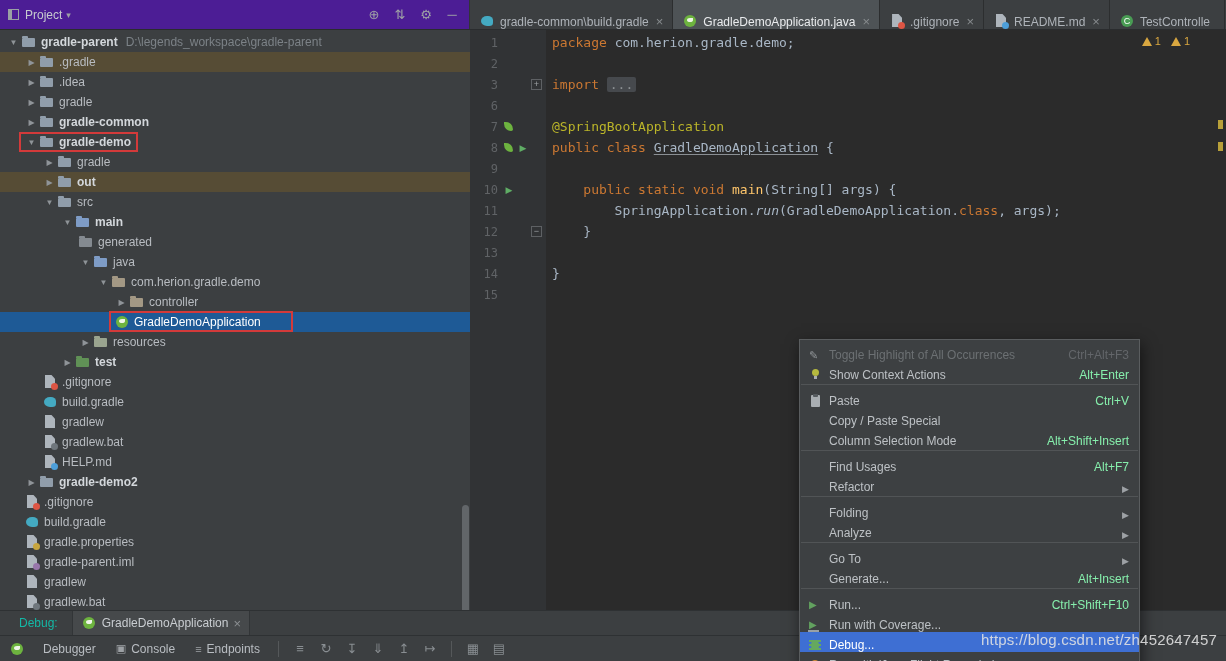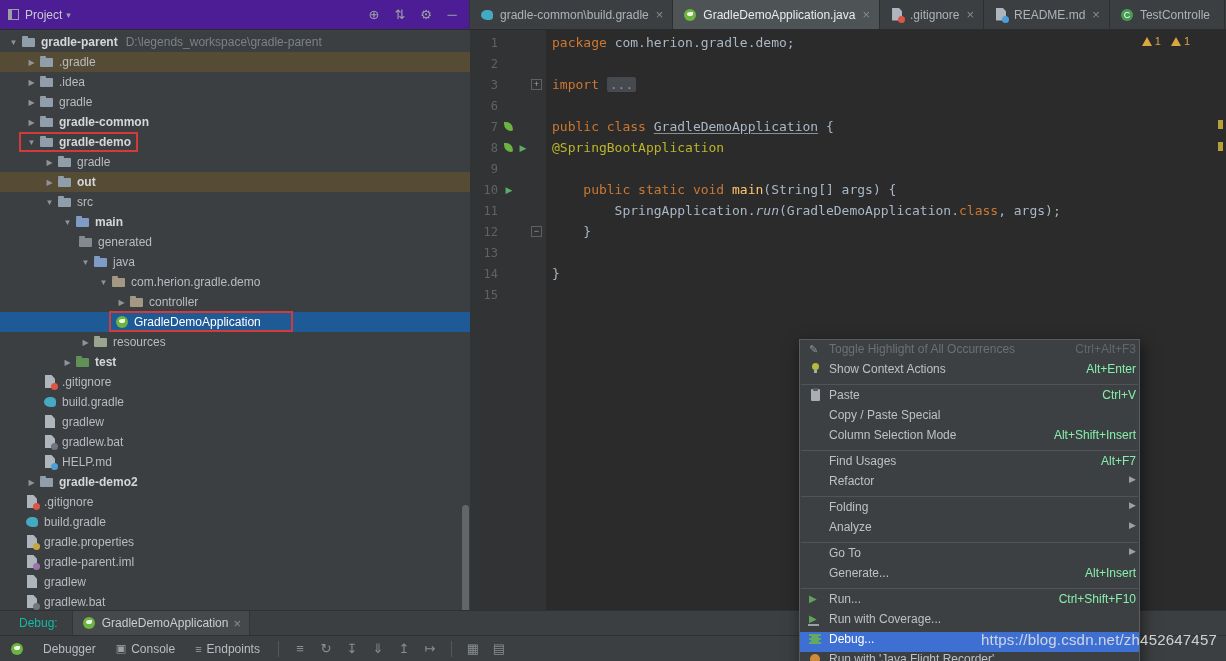--- a/index.html
+++ b/index.html
@@ -10,21 +10,21 @@
 
 .topbar{position:absolute;left:0;top:0;width:100%;height:30px;display:flex;background:#4c1d95;border-bottom:1px solid #2a2c2e}
 .pj-header{width:470px;flex:none;display:flex;align-items:center;padding:0 4px;border-right:1px solid #323537}
 .pj-icon{width:11px;height:11px;border:1px solid #9aa0a4;border-left-width:4px;margin:0 2px 0 4px}
 .pj-title{color:#c6cace;margin-left:4px}
 .pj-caret{color:#9da1a5;font-size:9px;margin-left:4px}
 .pj-spacer{flex:1}
 .hicons{display:inline-flex;align-items:center}
 .hicon{width:26px;text-align:center;color:#9fa3a6;font-size:13px}
 .tabbar{flex:1;display:flex;overflow:hidden;background:#3c3f41}
-.etab{display:flex;align-items:center;padding:0 9px;border-right:1px solid #2c2e2f;color:#aeb3b9;white-space:nowrap}
+.etab{display:flex;align-items:flex-end;padding:0 9px;border-right:1px solid #2c2e2f;color:#aeb3b9;white-space:nowrap}
 .etab.active{background:#4e5356;color:#e9ebed}
 .etab-label{margin:0 5px}
 .etab-close{color:#878b8e;font-size:13px;margin-left:2px}
 
 
 .ticon{position:relative;width:16px;height:16px;flex:none;display:inline-block}
 .ticon::before,.ticon::after{content:"";position:absolute}
 .tk-folder::before{left:1px;top:4px;width:13px;height:9px;border-radius:1px;background:var(--fc,#909daa)}
 .tk-folder::after{left:1px;top:2px;width:6px;height:2px;border-radius:1px 1px 0 0;background:var(--fc,#909daa)}
 .fc-src{--fc:#7e9cc6}.fc-test{--fc:#609156}.fc-gen{--fc:#848a90}.fc-res{--fc:#9aa48f}.fc-pkg{--fc:#a39884}
@@ -80,21 +80,21 @@
 
 .inspect{position:absolute;right:36px;top:35px;display:flex;gap:10px;align-items:center;z-index:5}
 .insp-item{display:flex;align-items:center;gap:3px}
 .warn-tri{width:0;height:0;border-left:5px solid transparent;border-right:5px solid transparent;border-bottom:9px solid #d9a740}
 .insp-count{color:#d9a740;font-size:11px}
 .stripe{position:absolute;right:3px;width:5px;height:9px;background:#b8a039;z-index:5}
 #st1{top:120px}#st2{top:142px}
 
 
 .menu{position:absolute;left:799px;top:339px;width:341px;background:#3d4042;border:1px solid #5a5d5f;box-shadow:2px 5px 14px rgba(0,0,0,.55);z-index:50;padding:2px 0}
-.mitem{height:20px;display:flex;align-items:flex-start;padding:0 3px 0 7px;color:#bdc1c5}
+.mitem{height:20px;display:flex;align-items:flex-end;padding:0 10px 0 7px;color:#bdc1c5}
 .mitem.dis{color:#6c7073}
 .mitem.dis .mshort{color:#63666a}
 .mitem.hi{background:#3e6fd3;color:#fff}
 .micon{width:20px;height:14px;position:relative;flex:none}
 .micon::before,.micon::after{position:absolute;content:""}
 .mk-run::before,.mk-coverage::before{content:"▶";color:#62a15f;font-size:10px;left:2px;top:0;line-height:14px;background:none}
 .mk-coverage::after{left:1px;top:12px;width:11px;height:2px;background:#9aa0a4}
 .mk-debug::before{left:4px;top:2px;width:8px;height:10px;border-radius:50% 50% 45% 45%;background:#65a85f}
 .mk-debug::after{left:2px;top:6px;width:12px;height:2px;background:#65a85f;box-shadow:0 4px 0 #65a85f,0 -4px 0 #65a85f}
 .mk-jfr::before{left:3px;top:2px;width:10px;height:10px;border-radius:50%;background:#cf8a3b}
@@ -379,22 +379,22 @@
         <span class="gnum">15</span>
         <span class="gicons"></span>
         <span class="gfold"></span>
       </div>
     </div>
   <div class="codearea">
       <div class="cline"><span class="tok-kw">package </span><span class="tok-plain">com.herion.gradle.demo;</span></div>
       <div class="cline"></div>
       <div class="cline"><span class="tok-kw">import </span><span class="tok-fold">...</span></div>
       <div class="cline"></div>
+      <div class="cline"><span class="tok-ann">@SpringBootApplication</span></div>
       <div class="cline"><span class="tok-kw">public class </span><span class="tok-plain tok-underline">GradleDemoApplication</span><span class="tok-plain"> {</span></div>
-      <div class="cline"><span class="tok-ann">@SpringBootApplication</span></div>
       <div class="cline"></div>
       <div class="cline"><span class="tok-plain">    </span><span class="tok-kw">public static void </span><span class="tok-meth">main</span><span class="tok-plain">(String[] args) {</span></div>
       <div class="cline"><span class="tok-plain">        SpringApplication.</span><span class="tok-plain tok-italic">run</span><span class="tok-plain">(GradleDemoApplication.</span><span class="tok-kw">class</span><span class="tok-plain">, args);</span></div>
       <div class="cline"><span class="tok-plain">    }</span></div>
       <div class="cline"></div>
       <div class="cline"><span class="tok-plain">}</span></div>
       <div class="cline"></div>
     </div>
 
   <div class="inspect">

